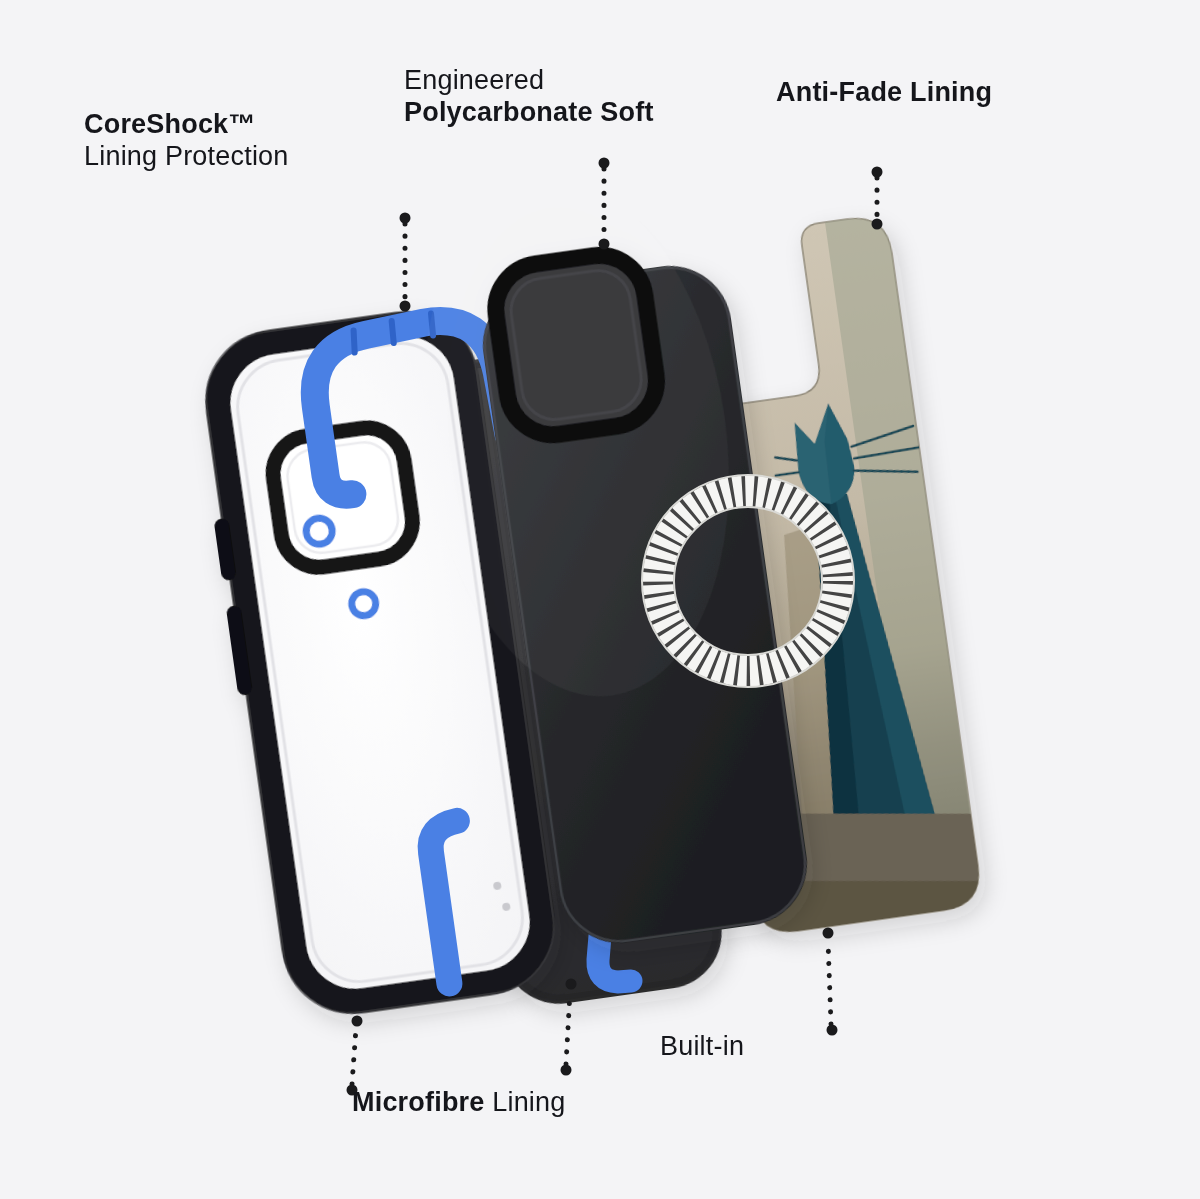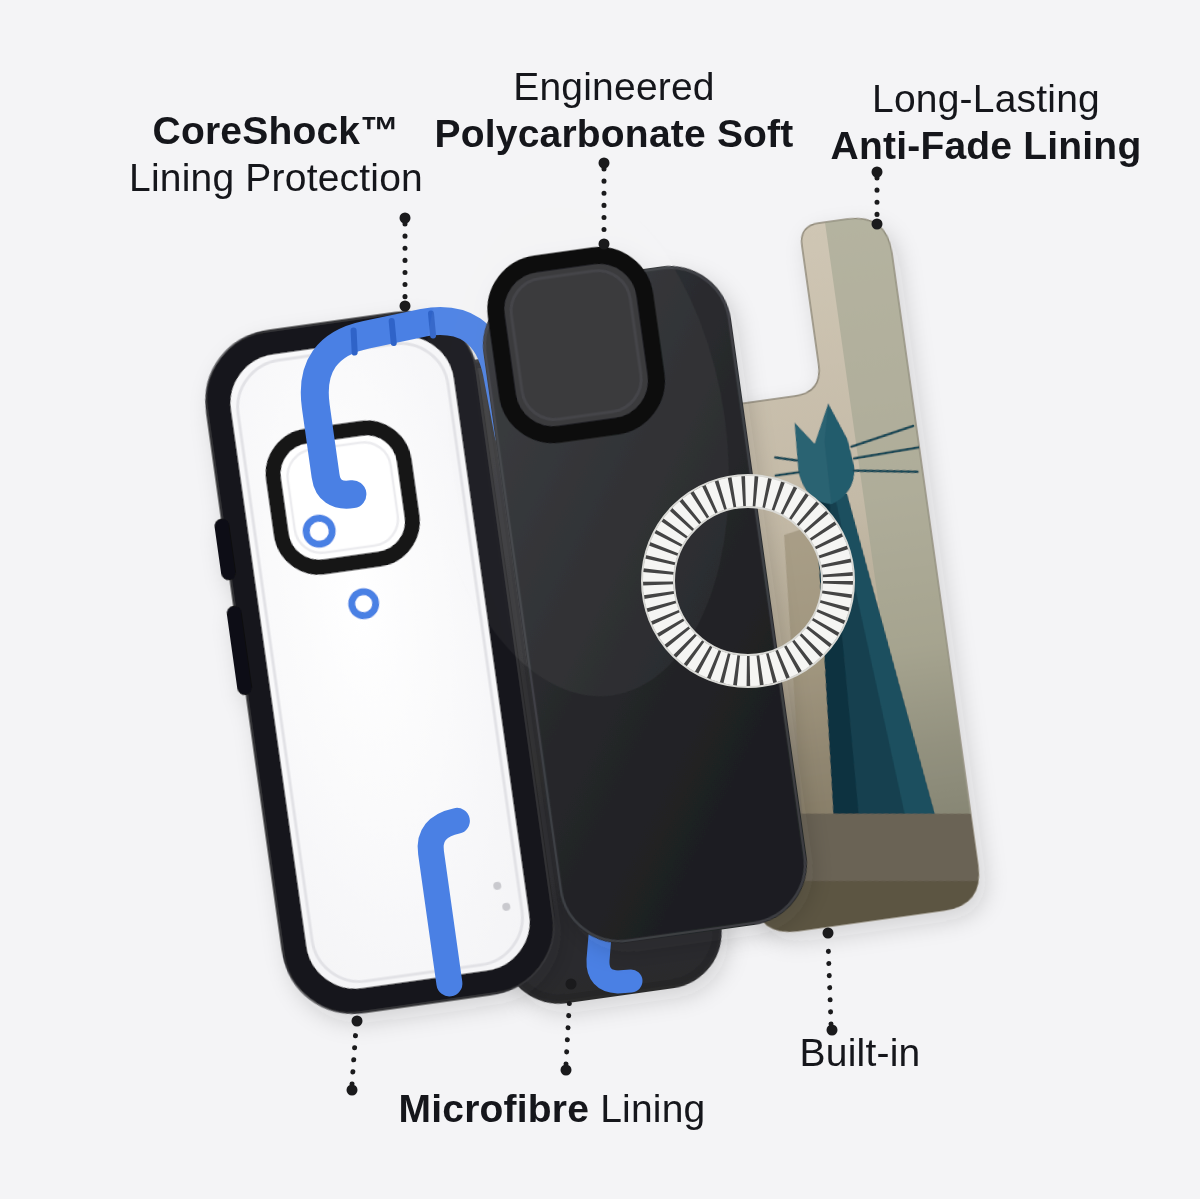--- a/index.html
+++ b/index.html
@@ -1,21 +1,21 @@
 <!DOCTYPE html>
 <html><head>
 <meta charset="utf-8">
 <title>Case Layers Diagram</title>
 <style>
   *{margin:0;padding:0;box-sizing:border-box}
   html,body{background:#e9e9ec}
   body{font-family:"Liberation Sans",sans-serif;color:#131419}
   .canvas{position:relative;width:1200px;height:1199px;margin:0 auto;background:#f4f4f6;overflow:hidden}
   .art{position:absolute;left:0;top:0}
-  .label{position:absolute;text-align:center;font-size:39px;line-height:1.2;letter-spacing:.2px;color:#15161b}
+  .label{position:absolute;font-size:27px;line-height:1.2;letter-spacing:.2px;color:#15161b}
   .label .b{font-weight:700}
 </style>
 </head>
 <body>
 
 <div class="canvas">
 
   <svg class="art" width="1200" height="1199" viewBox="0 0 1200 1199">
     <defs>
       <linearGradient id="gradShell" x1="0" y1="0" x2="0.55" y2="1">
@@ -152,32 +152,31 @@
         <circle cx="571" cy="984" r="5.5" stroke="none"></circle>
       </g>
       <g>
         <line x1="831" y1="1024" x2="828" y2="941" stroke-dasharray="0.1 12"></line>
         <circle cx="832" cy="1030" r="5.5" stroke="none"></circle>
         <circle cx="828" cy="933" r="5.5" stroke="none"></circle>
       </g>
     </g>
   </svg>
 
-  <div class="label" style="left:76px;top:108px;width:400px">
+  <div class="label" style="left:84px;top:108px;width:400px">
     <div class="b">CoreShock™</div>
     <div>Lining Protection</div>
   </div>
 
   <div class="label" style="left:404px;top:64px;width:420px">
     <div>Engineered</div>
     <div class="b">Polycarbonate Soft</div>
   </div>
 
   <div class="label" style="left:776px;top:76px;width:420px">
-    <div>Long-Lasting</div>
     <div class="b">Anti-Fade Lining</div>
   </div>
 
 
   <div class="label" style="left:352px;top:1086px;width:400px">
     <div>
       <span class="b">Microfibre</span>
       <span>Lining</span>
     </div>
   </div>

